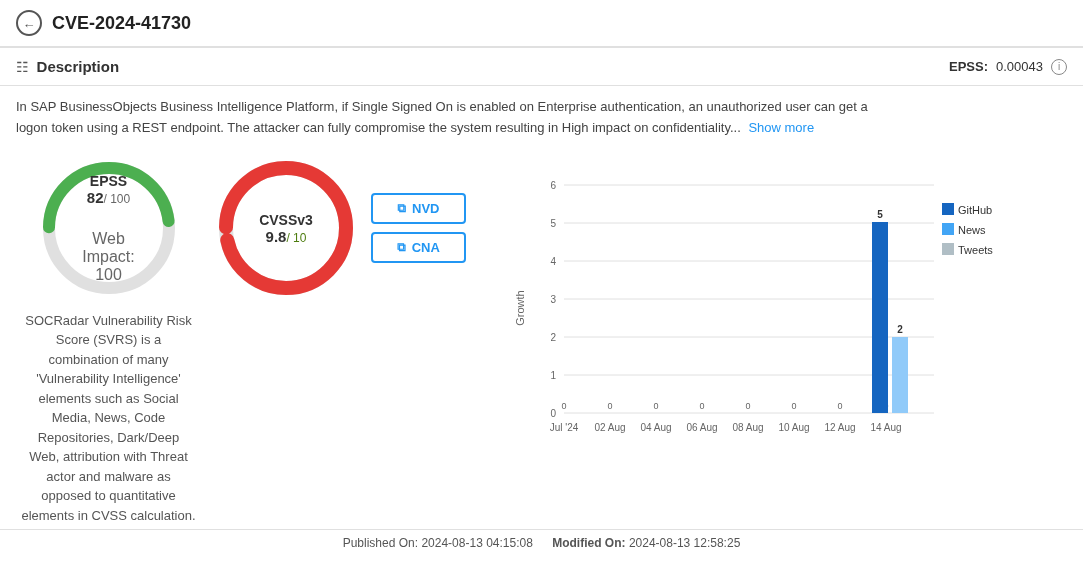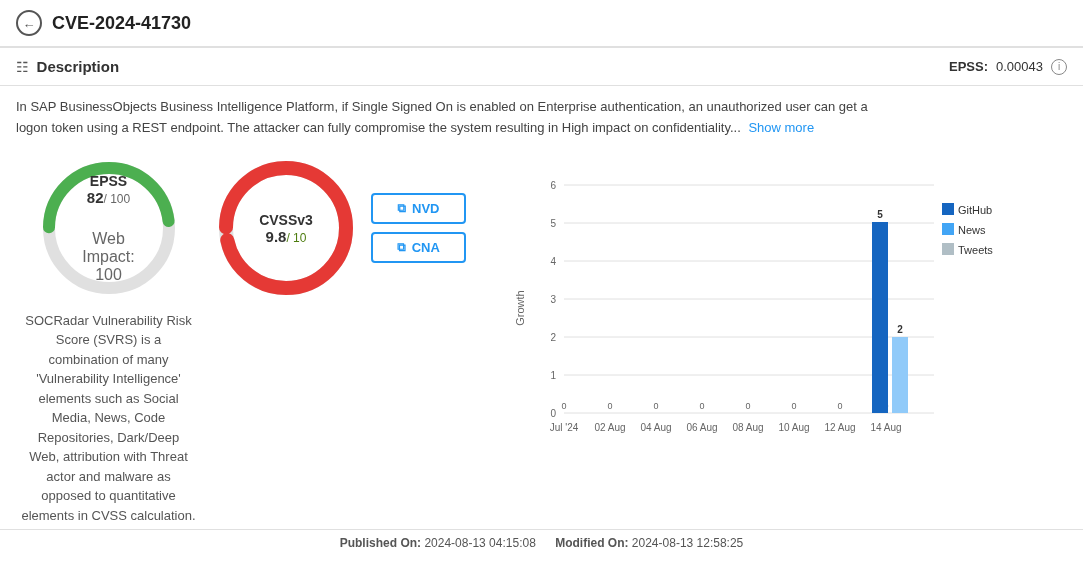--- a/index.html
+++ b/index.html
@@ -135,17 +135,17 @@
       <text x="444" y="81" font-size="11" fill="#333">News</text>
 
       <rect x="428" y="90" width="12" height="12" fill="#B0BEC5"></rect>
       <text x="444" y="101" font-size="11" fill="#333">Tweets</text>
     </svg>
   </div>
 
 </div>
 
 <div style="text-align:center;padding:6px 16px 10px;font-size:12px;color:#555;border-top:1px solid #e0e0e0;margin-top:4px;">
-  <span style="font-weight:700;margin-top:47px;">Published On:</span>
+  <span style="font-weight:400;margin-top:47px;">Published On:</span>
   <span style="margin-right:16px;">2024-08-13 04:15:08</span>
   <span style="font-weight:700;">Modified On:</span>
   <span>2024-08-13 12:58:25</span>
 </div>
 
 </body></html>

